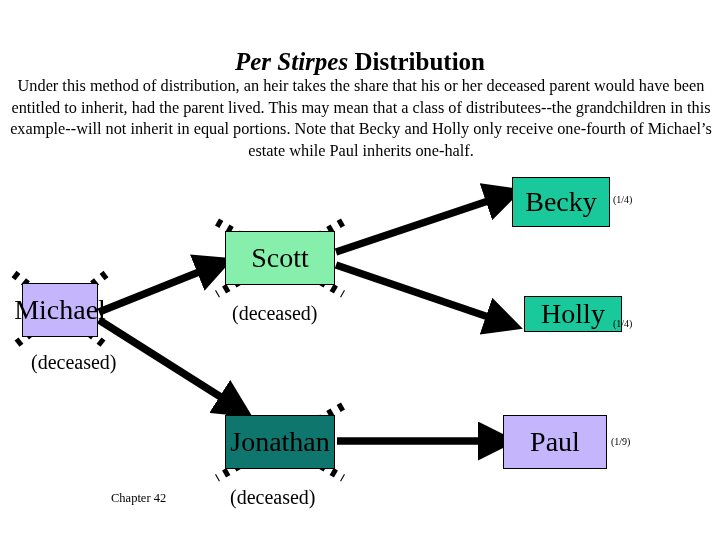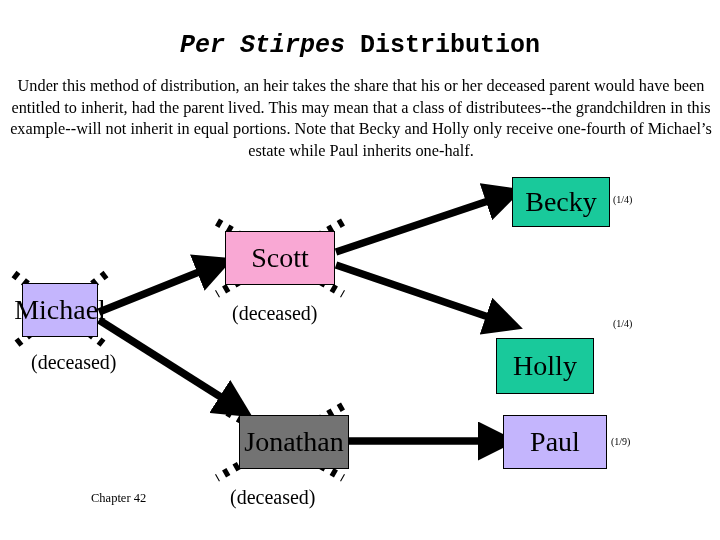--- a/index.html
+++ b/index.html
@@ -14,28 +14,27 @@
     background: #ffffff;
     overflow: hidden;
     font-family: "Liberation Serif", "DejaVu Serif", serif;
     color: #000000;
   }
 
   
   #title {
     position: absolute;
     left: 0;
-    top: 31px;
+    top: 47px;
     width: 720px;
     text-align: center;
     font-size: 25px;
     font-weight: bold;
     line-height: 30px;
     white-space: nowrap;
-    font-family: Liberation Mono, monospace;
   }
   #title .ital {
     font-style: italic;
   }
 
   
   #body-text {
     position: absolute;
     left: 8px;
     top: 75px;
@@ -139,40 +138,40 @@
       <line x1="217" y1="406" x2="343" y2="478"></line>
       <line x1="343" y1="406" x2="217" y2="478"></line>
     </g>
   </svg>
 
   <div class="node" style="left:22px; top:283px; width:76px; height:54px; background:#c4b5fd;">
     <span>Michael</span>
   </div>
   <div class="caption" style="left:31px; top:352px;">(deceased)</div>
 
-  <div class="node" style="left:225px; top:231px; width:110px; height:54px; background:#f9a8d4;">
+  <div class="node" style="left:225px; top:231px; width:110px; height:54px; background:#86efac;">
     <span>Scott</span>
   </div>
   <div class="caption" style="left:232px; top:303px;">(deceased)</div>
 
-  <div class="node" style="left:225px; top:415px; width:110px; height:54px; background:#737373;margin-left:14px;">
+  <div class="node" style="left:225px; top:415px; width:110px; height:54px; background:#0f766e;">
     <span class="sm">Jonathan</span>
   </div>
   <div class="caption" style="left:230px; top:487px;">(deceased)</div>
 
   <div class="node" style="left:512px; top:177px; width:98px; height:50px; background:#19C99B;">
     <span>Becky</span>
   </div>
   <div class="share" style="left:613px; top:195px;">(1/4)</div>
 
-  <div class="node" style="left:496px; top:296px; width:98px; height:56px; background:#19C99B;margin-top:42px;">
+  <div class="node" style="left:524px; top:296px; width:98px; height:36px; background:#19C99B;">
     <span>Holly</span>
   </div>
   <div class="share" style="left:613px; top:319px;">(1/4)</div>
 
   <div class="node" style="left:503px; top:415px; width:104px; height:54px; background:#c4b5fd;">
     <span>Paul</span>
   </div>
   <div class="share" style="left:611px; top:437px;">(1/9)</div>
 
-  <div id="chapter" style="left:91px; top:492px;">Chapter 42</div>
+  <div id="chapter" style="left:111px; top:492px;">Chapter 42</div>
 
 </div>
 
 </body></html>

